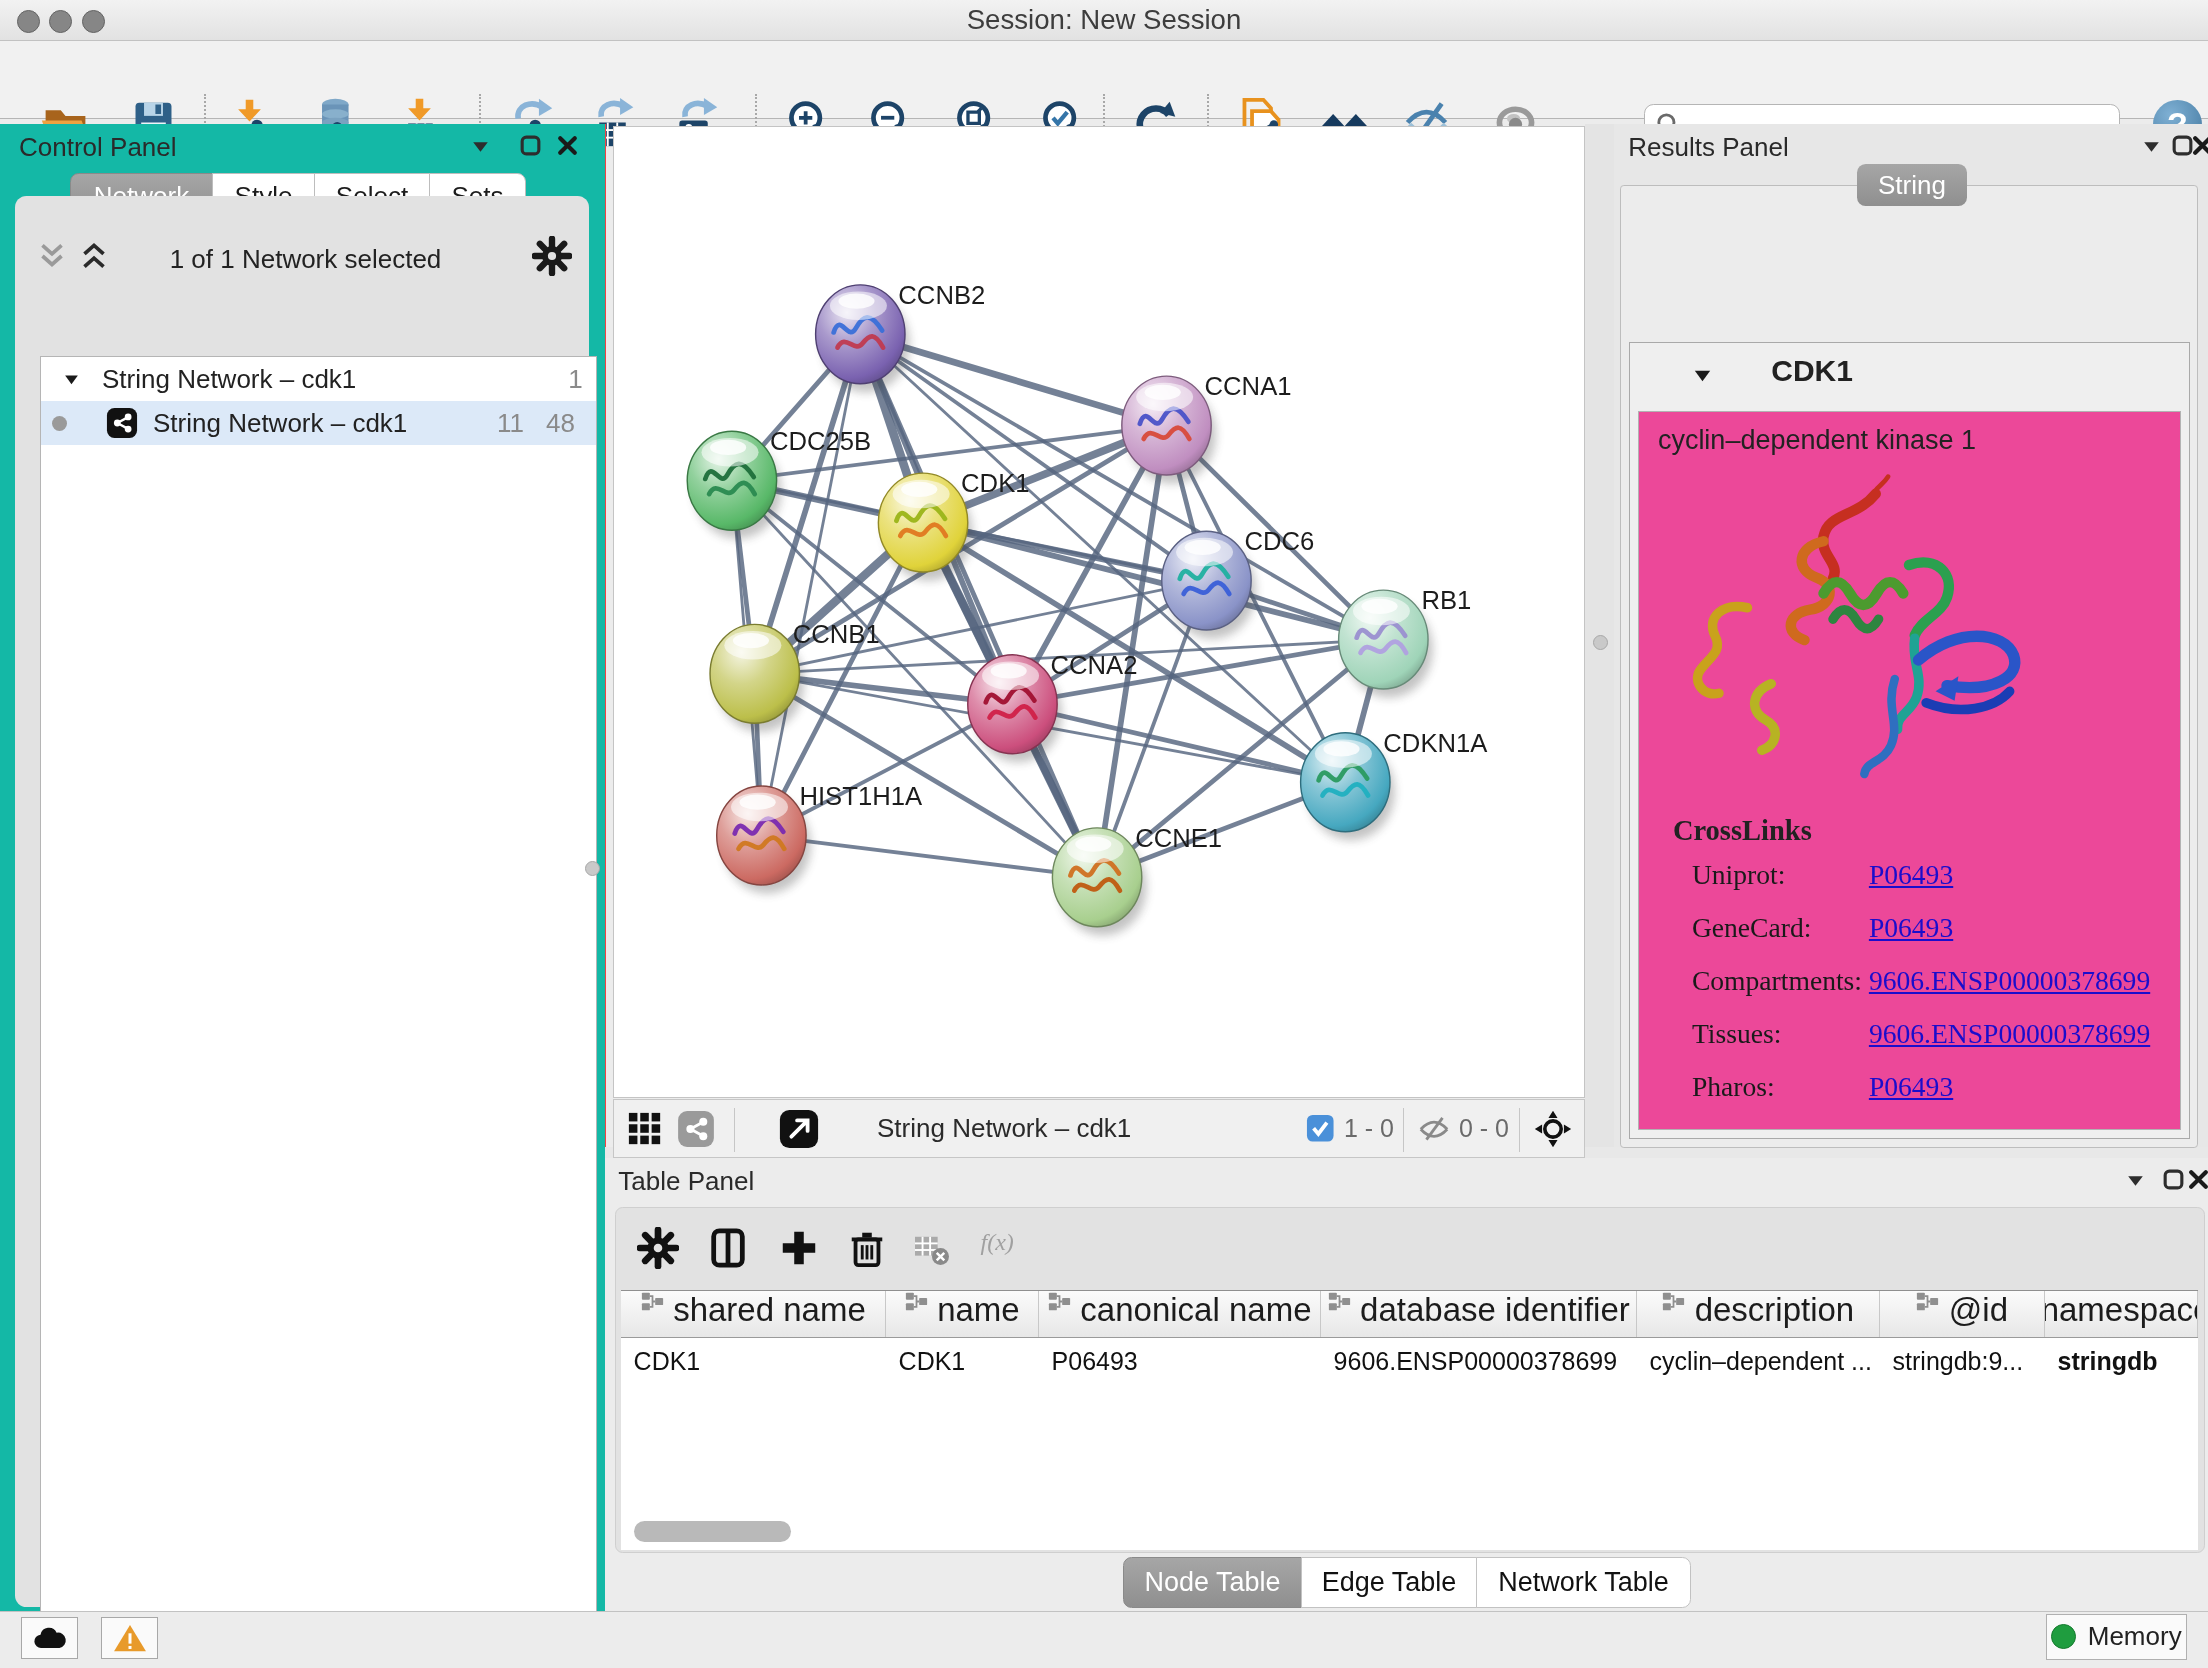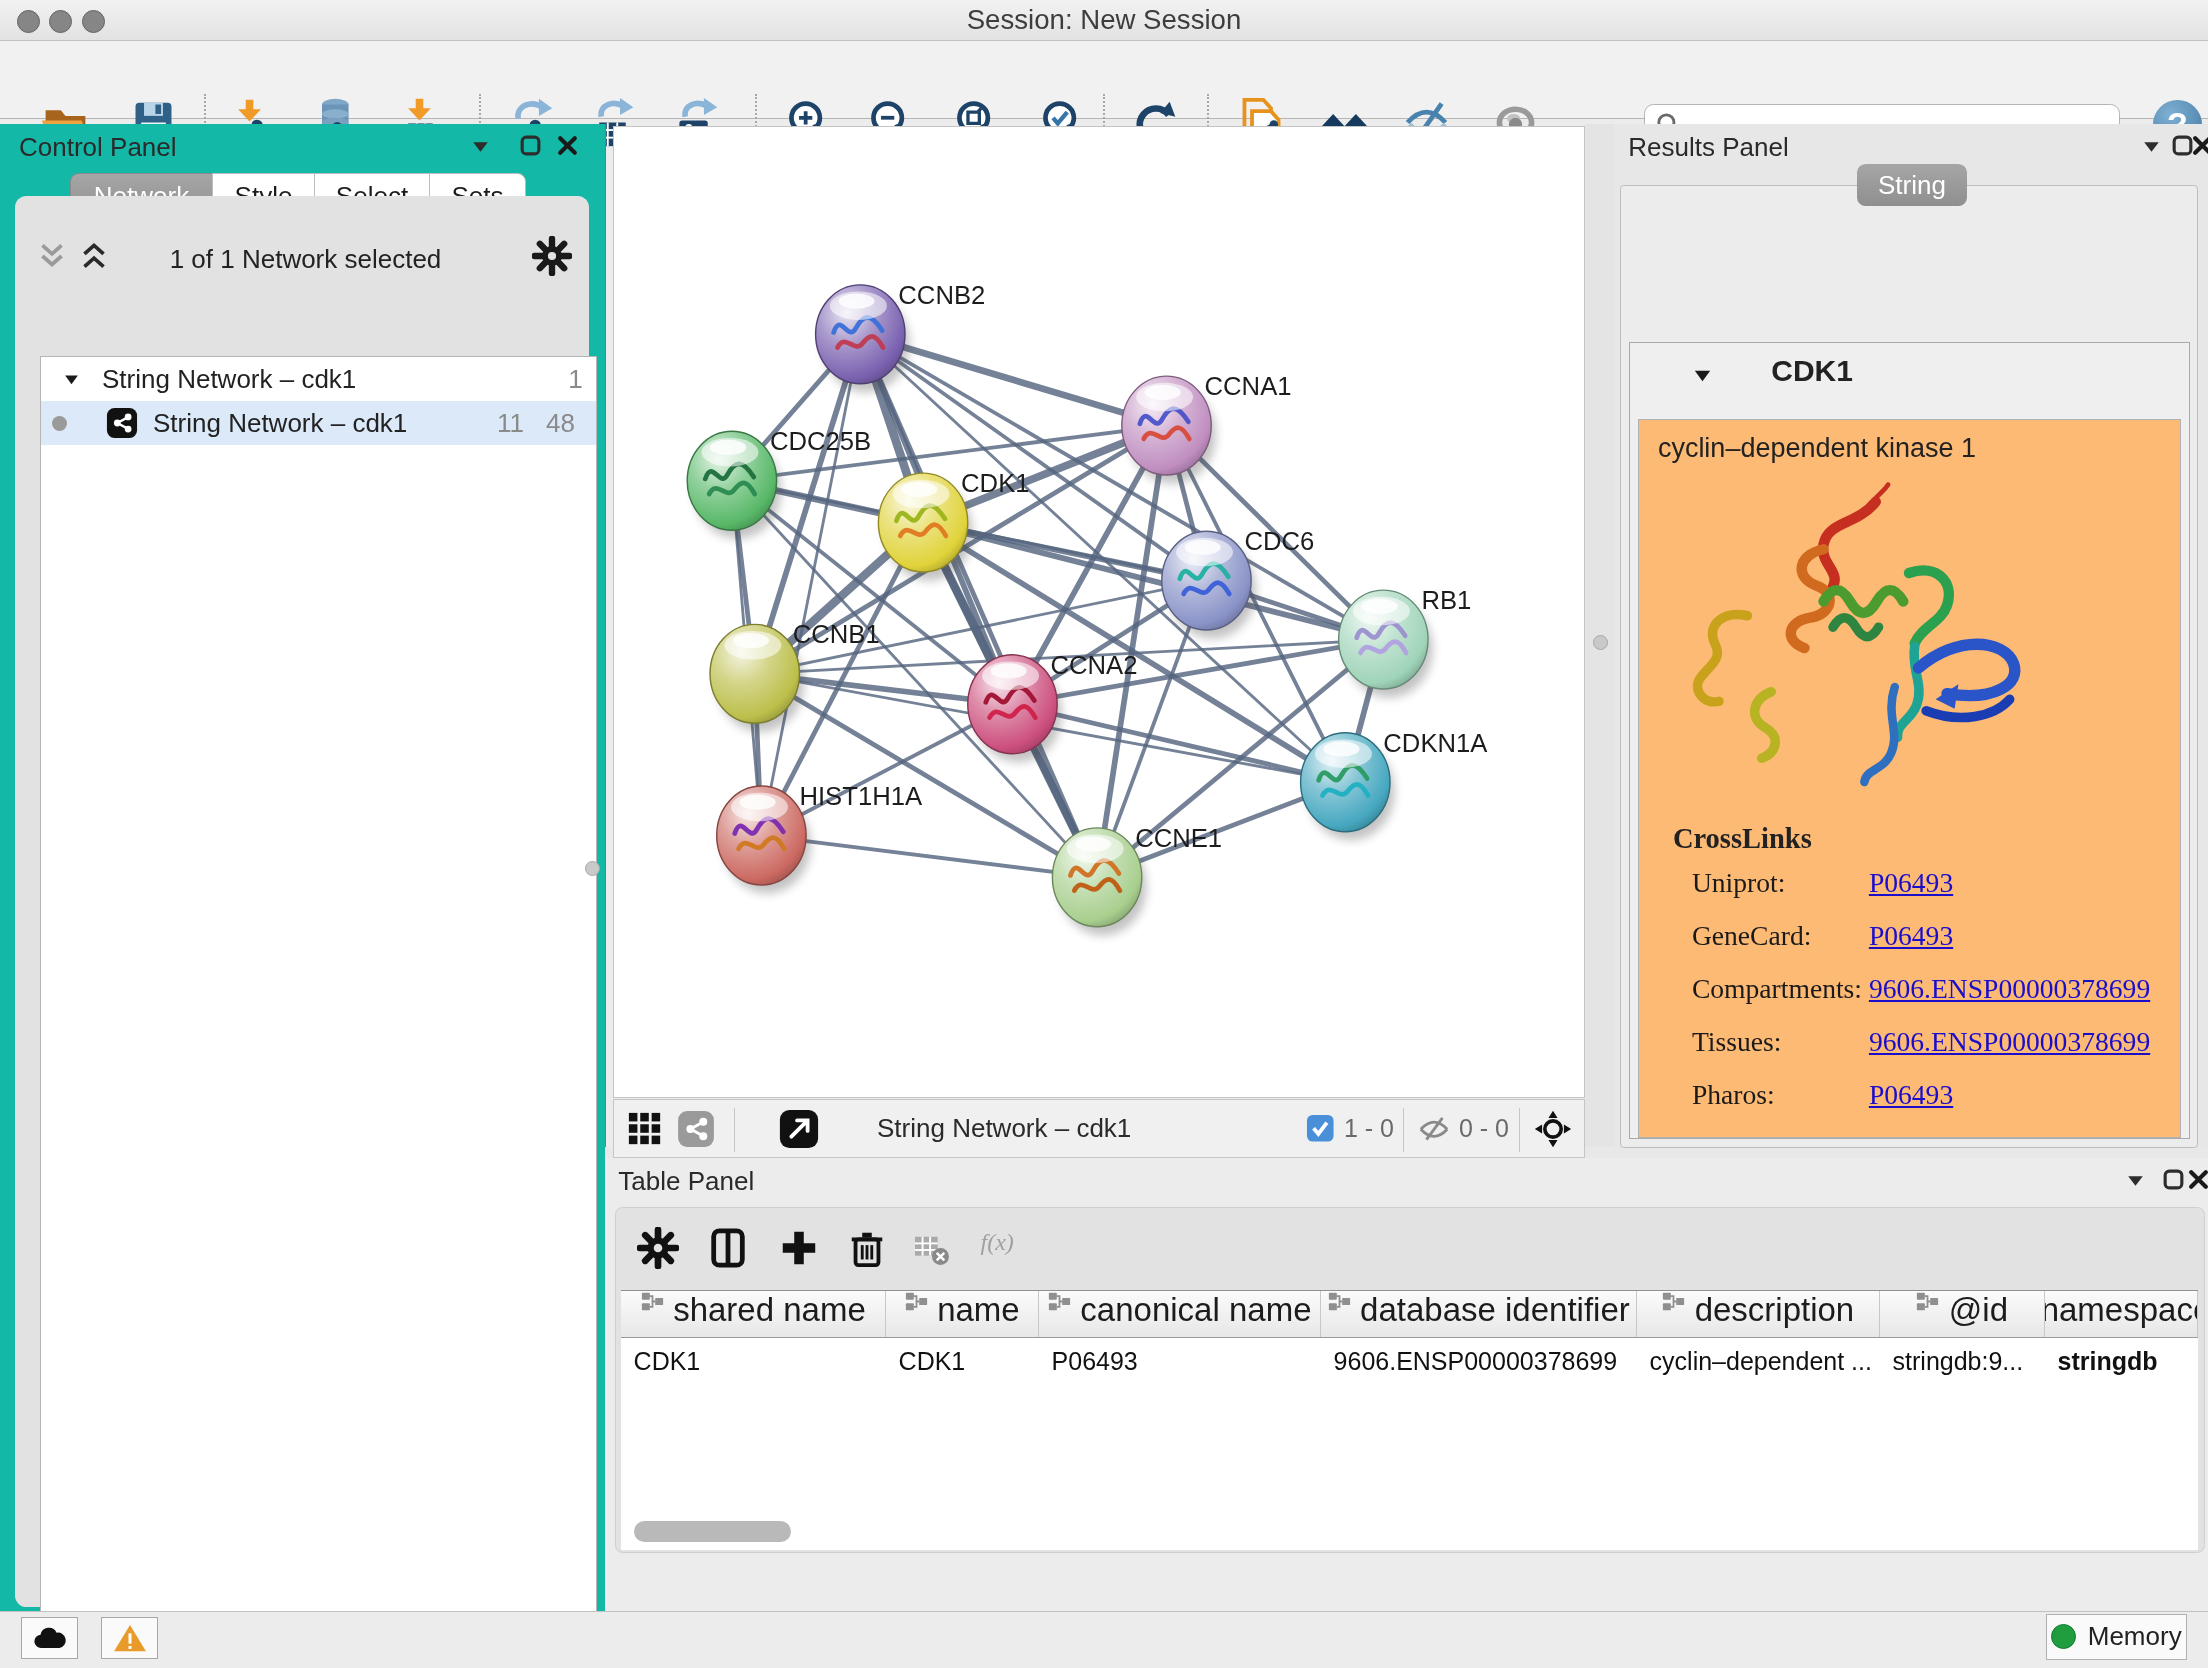--- a/index.html
+++ b/index.html
@@ -46,21 +46,21 @@
   #rsplit{left:1585px;top:124px;width:29.5px;height:1023px;background:#e4e4e4}
   #hsplit{left:605px;top:1147px;width:1604px;height:11.4px;background:#e8e8e8}
   
   #resultspanel{left:1614px;top:124px;width:594px;height:1023px;background:#e7e7e7}
   #stringtab{left:243px;top:40px;width:110px;height:42px;background:linear-gradient(#a6a6a6,#8f8f8f);
              color:#fff;border-radius:8.6px;font-size:26px;display:flex;align-items:center;justify-content:center}
   #rp-outer{left:5.7px;top:61px;width:576px;height:961px;background:#ececec;border:1px solid #bdbdbd;border-radius:3.8px}
   .rp-box{position:absolute;left:8.6px;width:559px;background:#efefef;border:1.4px solid #a9a9a9}
   .whitebtn{background:linear-gradient(#ffffff,#f2f2f2);border:1.4px solid #c2c2c2;border-radius:9.5px;
             font-size:27px;color:#111;display:flex;align-items:center;justify-content:center;position:absolute}
-  #cdk1-body{position:absolute;left:7.6px;top:76px;width:541px;height:717px;background:#fdba74;border:1px solid #b2b2b2}
+  #cdk1-body{position:absolute;left:7.6px;top:68px;width:541px;height:717px;background:#ec4899;border:1px solid #b2b2b2}
   .serif{font-family:"Liberation Serif","DejaVu Serif",serif}
   .cl-row{position:relative;height:53px;font-size:27.6px}
   .cl-label{position:absolute;left:53px;color:#1a1a1a}
   .cl-value{position:absolute;left:230px;color:#1a0dcc;text-decoration:underline}
   
   #tablepanel{left:605px;top:1158px;width:1604px;height:453px;background:#ececec}
   #tp-inner{left:9.5px;top:49px;width:1588px;height:344px;background:#e2e2e2;border:1px solid #cfcfcf;border-radius:7.6px}
   .tpico{position:absolute;top:19px;width:44px;height:44px}
   #tbl{position:absolute;left:5.7px;top:82px;width:1577px;height:259px;background:#fff;border-top:1.9px solid #8f8f8f;overflow:hidden}
   #tbl-head{display:flex;height:46px;background:linear-gradient(#fbfbfb,#e7e7e7);border-bottom:1.9px solid #9a9a9a}
@@ -867,20 +867,25 @@
           <div class="td" style="width: 282px; flex: 0 0 282px;">P06493</div>
           <div class="td" style="width: 316px; flex: 0 0 316px;">9606.ENSP00000378699</div>
           <div class="td" style="width: 243px; flex: 0 0 243px;">cyclin–dependent ...</div>
           <div class="td" style="width: 165px; flex: 0 0 165px;">stringdb:9...</div>
           <div class="td" style="width: 153px; flex: 0 0 153px; font-weight: bold;">stringdb</div>
         </div>
       <span id="hthumb"></span>
     </div>
   </div>
 
+  <div class="bottabs">
+    <div class="bottab active" style="width:177px;border-radius:8.6px 0 0 8.6px">Node Table</div>
+    <div class="bottab" style="width:174px">Edge Table</div>
+    <div class="bottab" style="width:213px;border-radius:0 8.6px 8.6px 0">Network Table</div>
+  </div>
 </div>
 
 <div id="statusbar" class="abs">
   <span class="statbtn" style="left:21px">
     <svg width="36" height="25" viewBox="0 0 38 26">
       <path d="M10 24 a7 7 0 0 1 -1 -14 a9 9 0 0 1 17 -2 a6.5 6.5 0 0 1 3 16z" fill="#111"></path>
     </svg>
     </span>
   <span class="statbtn" style="left:101px">
     <svg width="34" height="30" viewBox="0 0 36 32">

